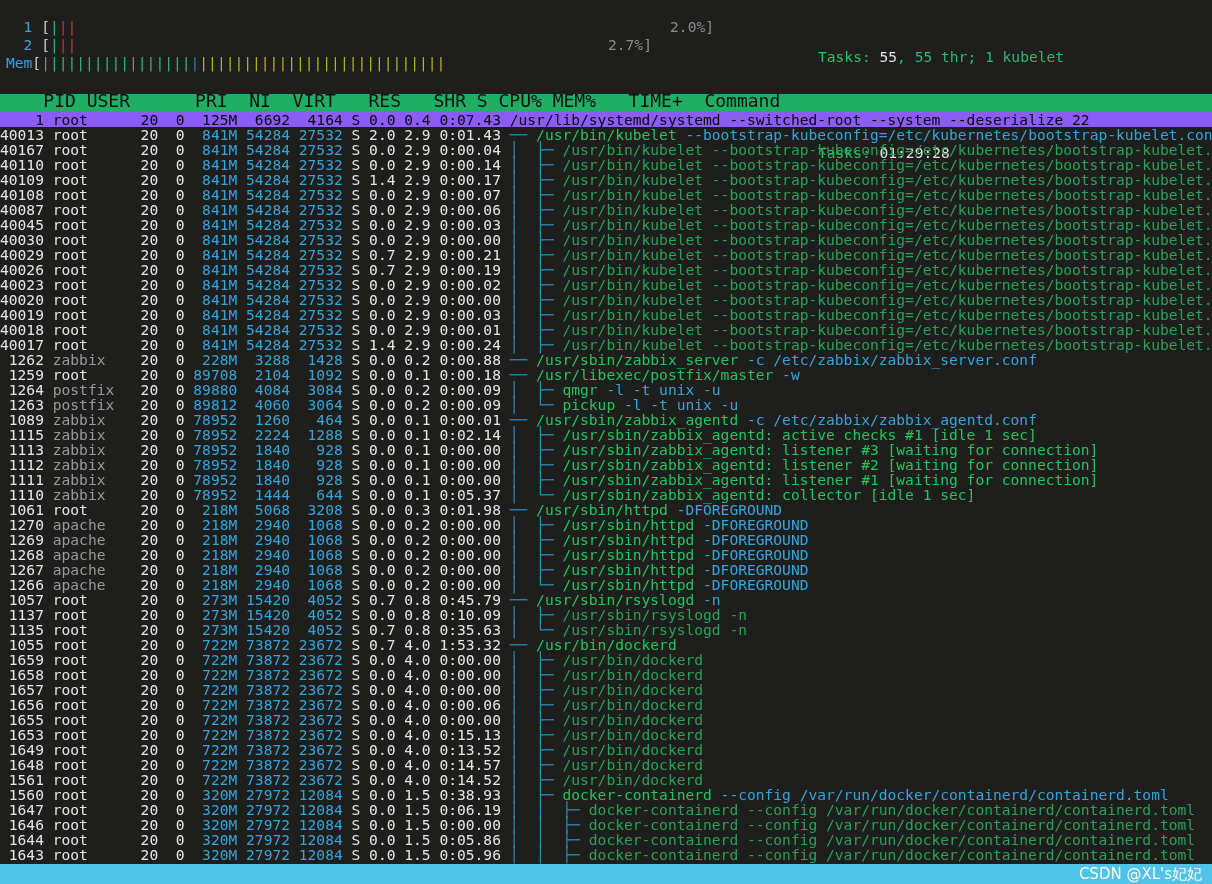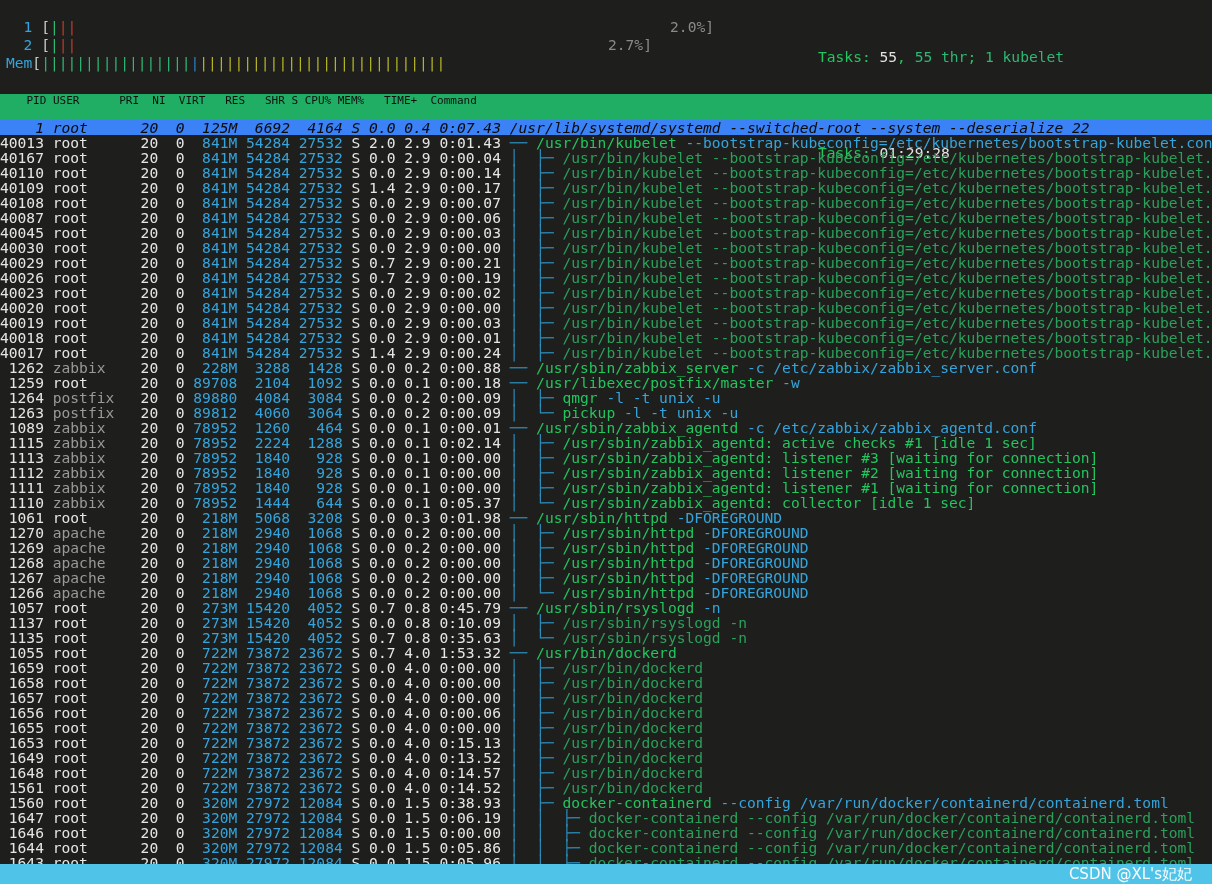--- a/index.html
+++ b/index.html
@@ -79,32 +79,32 @@
 
   
   .table {
     position: absolute;
     left: 0; top: 94px;
     width: 1212px;
   }
   .thead {
     background: #1fae63;
     color: #101010;
-    height: 26px;
+    height: 18px;
     line-height: 14px;
     white-space: pre;
-    font-size: 11px;
+    font-size: 18px;
   }
   .prow {
     height: 15px;
     line-height: 15px;
     white-space: pre;
     position: relative;
   }
-  .prow.sel { background: #3b82f6; font-style: italic; }
+  .prow.sel { background: #8b5cf6; }
   .prow.sel span,
   .prow.sel i { color: #0a0a0a !important; }
 
   .c-pid    { color: #e6e6e6; }
   .c-userr  { color: #e6e6e6; }
   .c-userd  { color: #9a9a9a; text-align: right; }
   .c-pri    { color: #e6e6e6; }
   .c-num    { color: #35a4dc; }
   .c-state  { color: #e6e6e6; }
   .c-cpu    { color: #e6e6e6; }
@@ -120,21 +120,21 @@
     left: 0; bottom: 0;
     width: 1212px;
     height: 20px;
     line-height: 20px;
     background: #4fc3e8;
     white-space: pre;
     font-size: 14.6px;
   }
   .watermark {
     position: absolute;
-    right: 20px; top: 0;
+    right: 10px; top: 0;
     color: #ffffff;
     font-family: "DejaVu Sans", "Liberation Sans", sans-serif;
     font-size: 15px;
     line-height: 20px;
     opacity: 0.95;
     white-space: pre;
   }
 </style>
 </head>
 <body>

